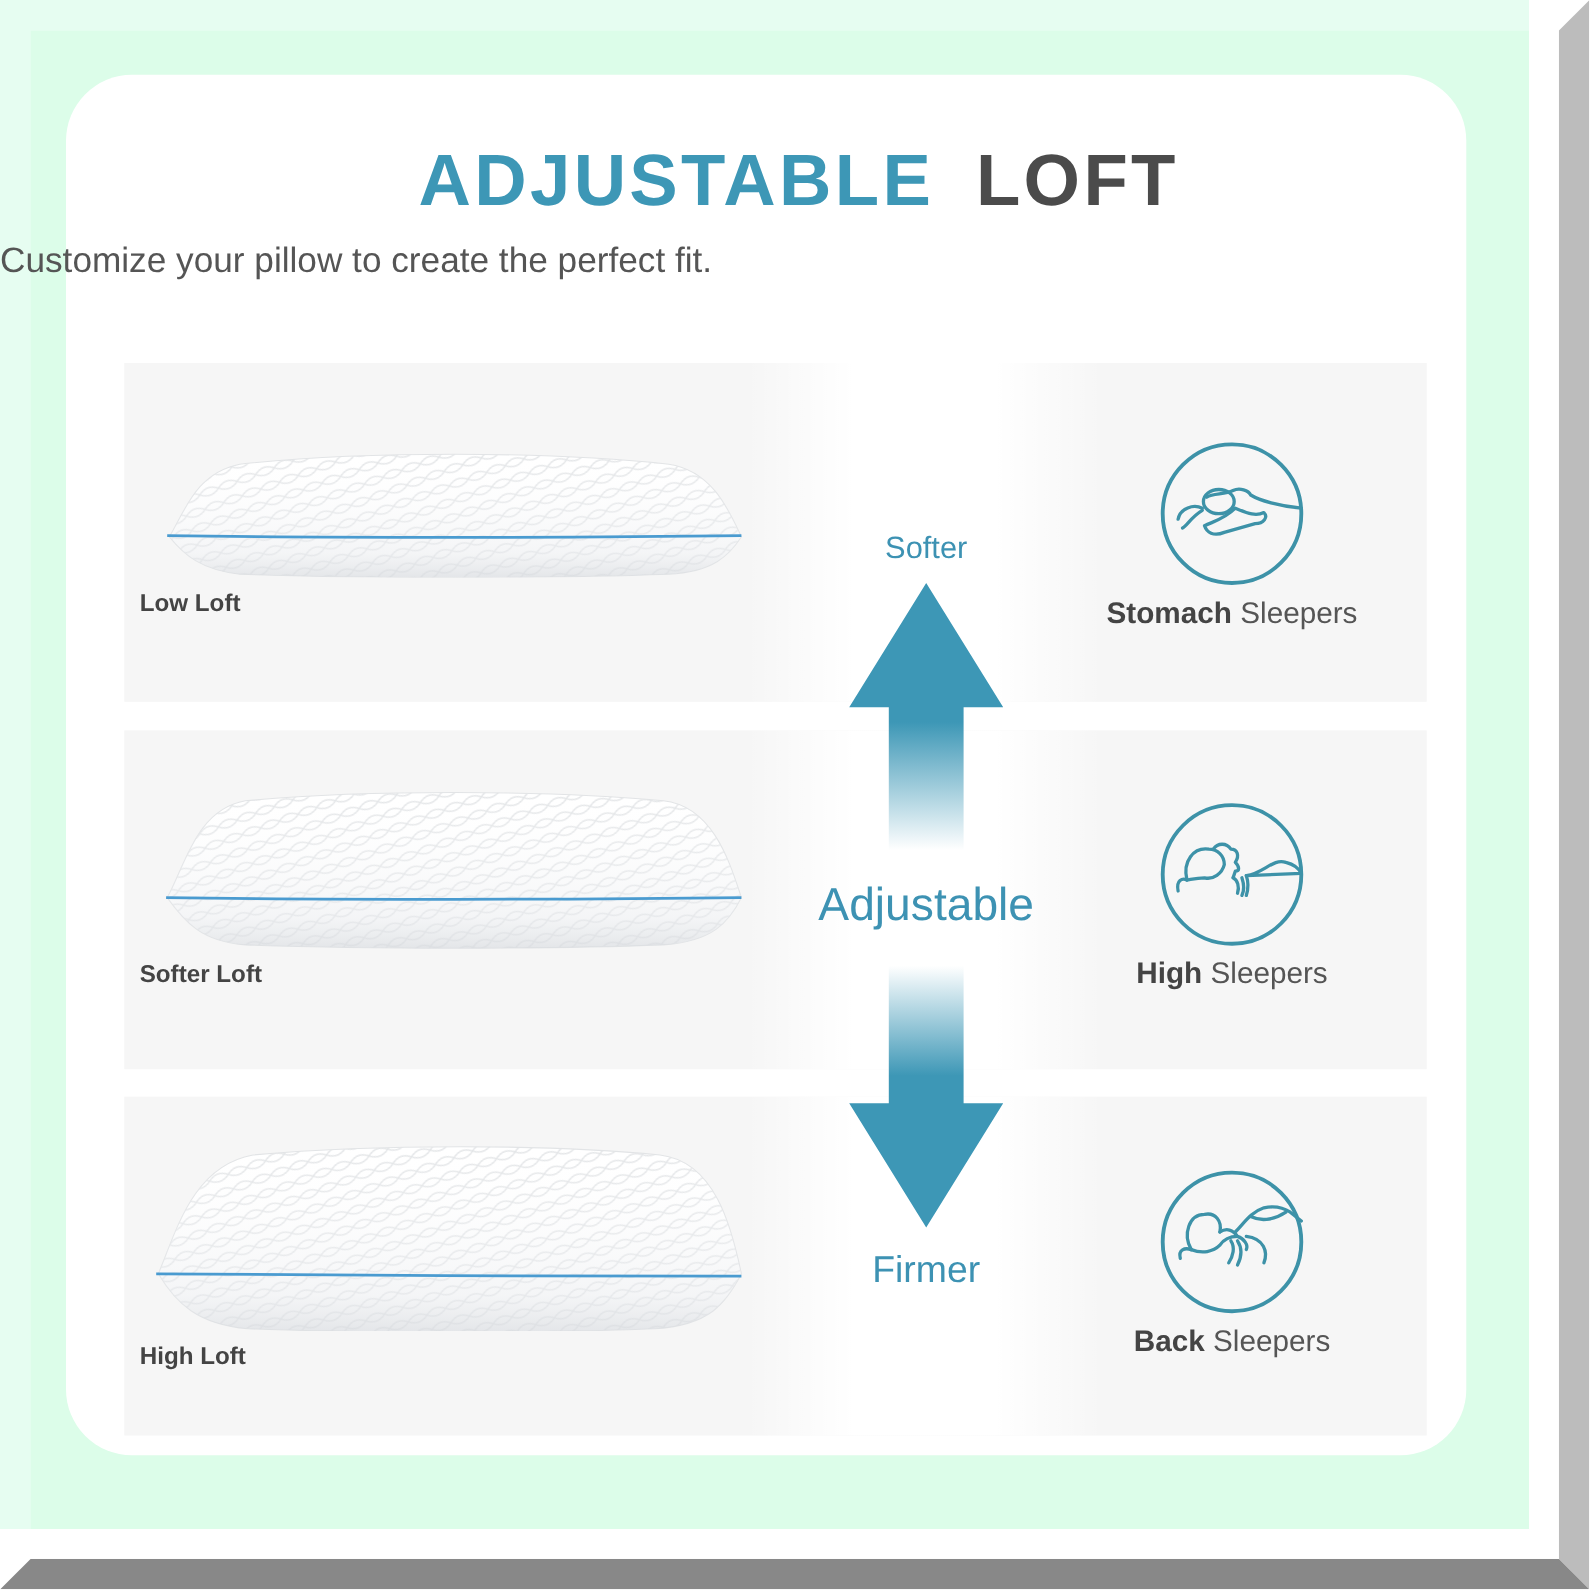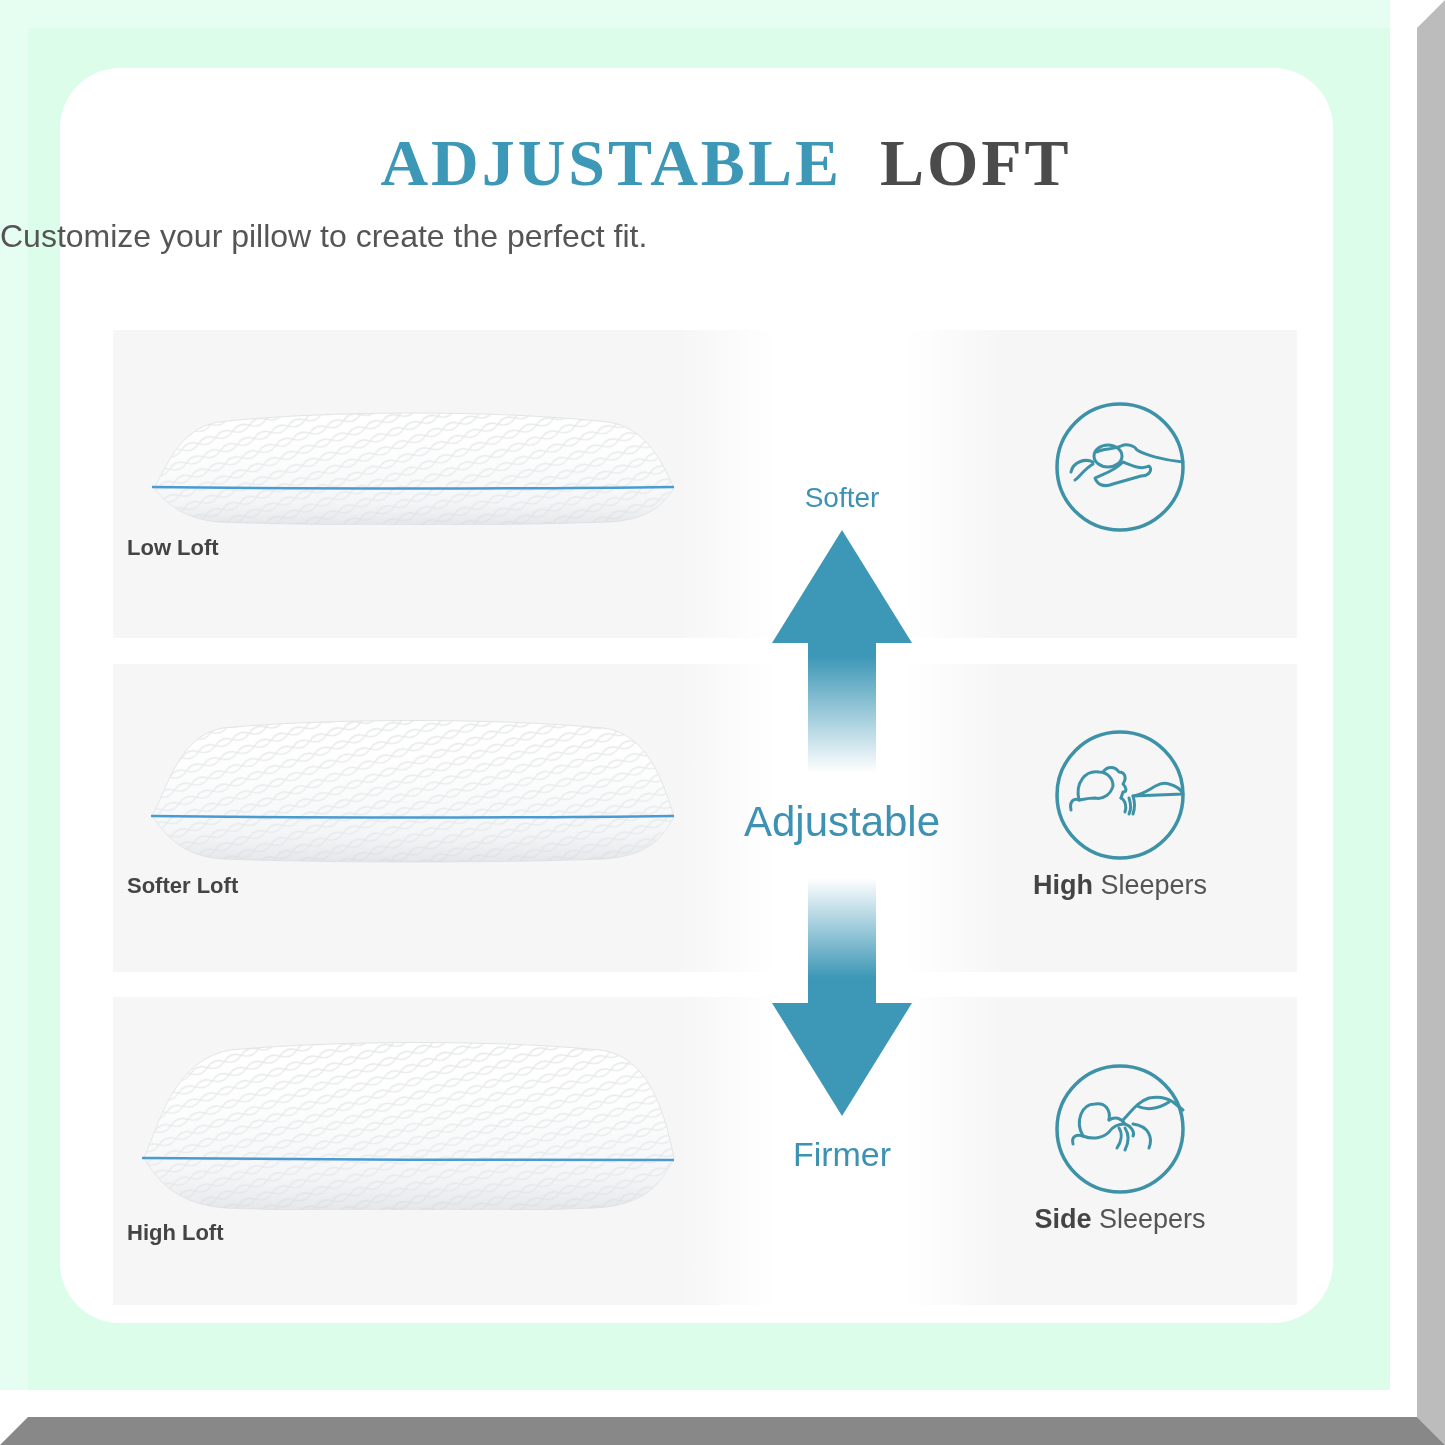--- a/index.html
+++ b/index.html
@@ -7,21 +7,21 @@
   body { position: relative; font-family: "Liberation Sans", sans-serif; }
 
   
   .bevel-right { position: absolute; left: 1417px; top: 0; width: 28px; height: 1445px; background: #bcbcbc; clip-path: polygon(0 28px, 100% 0, 100% 100%, 0 calc(100% - 28px)); }
   .bevel-bottom { position: absolute; left: 0; top: 1417px; width: 1445px; height: 28px; background: #888888; clip-path: polygon(28px 0, calc(100% - 28px) 0, 100% 100%, 0 100%); }
   .mint-outer { position: absolute; left: 0; top: 0; width: 1390px; height: 1390px; background: #e6fdf1; }
   .mint-inner { position: absolute; left: 28px; top: 28px; width: 1362px; height: 1362px; background: #dcfde9; }
 
   .card { position: absolute; left: 60px; top: 68px; width: 1273px; height: 1255px; background: #ffffff; border-radius: 60px; }
 
-  .title { position: absolute; left: 0; top: 125px; width: 1405px; text-align: center; font-size: 66px; font-weight: 900; letter-spacing: 3px; font-family: Liberation Serif, serif; padding-left: 47px; }
+  .title { position: absolute; left: 0; top: 125px; width: 1405px; text-align: center; font-size: 66px; font-weight: 900; letter-spacing: 3px; font-family: Liberation Sans, sans-serif; padding-left: 47px; }
   .title .t1 { color: #3d97b6; }
   .title .t2 { color: #4b4b4b; margin-left: 38px; }
   .subtitle { position: absolute; left: 0; top: 218px; width: 1405px; font-size: 32px; color: #555555; }
 
   .panel { position: absolute; left: 113px; width: 1184px; height: 308px; background: #f6f6f6; }
   .panel .center-glow { position: absolute; left: 565px; top: 0; width: 325px; height: 100%; background: linear-gradient(90deg, rgba(255,255,255,0), #ffffff 30%, #ffffff 70%, rgba(255,255,255,0)); }
   .p1 { top: 330px; } .p2 { top: 664px; } .p3 { top: 997px; }
 
   .pillow { position: absolute; }
   .pillow svg { display: block; }
@@ -133,20 +133,21 @@
   <svg class="icon" width="134" height="134" viewBox="0 0 134 134">
     <circle cx="67" cy="67" r="63" fill="none" stroke="#3d92a8" stroke-width="3.5"></circle>
     <g fill="none" stroke="#3d92a8" stroke-width="3" stroke-linecap="round" stroke-linejoin="round">
       <path d="M18 72 C20 62 32 58 40 62"></path>
       <ellipse cx="55" cy="56" rx="14" ry="11"></ellipse>
       <path d="M44 52 C50 48 60 50 68 46 C74 43 82 46 84 50 C92 55 110 60 130 62"></path>
       <path d="M70 62 C80 66 88 70 96 66 C100 70 96 76 88 76 L60 84 C50 88 44 84 42 78 C50 74 60 72 70 62 Z"></path>
       <path d="M40 64 C30 70 26 78 22 80"></path>
     </g>
   </svg>
+  <div class="label"><b>Stomach</b><span> Sleepers</span></div>
 </div>
 
 <div class="sleeper" style="top:728px;">
   <svg class="icon" width="134" height="134" viewBox="0 0 134 134">
     <circle cx="67" cy="67" r="63" fill="none" stroke="#3d92a8" stroke-width="3.5"></circle>
     <g fill="none" stroke="#3d92a8" stroke-width="3" stroke-linecap="round" stroke-linejoin="round">
       <path d="M18 82 C16 72 22 70 26 72"></path>
       <path d="M26 72 C22 55 32 42 46 44 C54 44 60 50 60 58 C58 66 50 72 42 70 C34 70 28 72 26 72"></path>
       <path d="M50 44 C54 38 62 38 66 44 C72 44 74 50 70 56 C74 60 74 64 70 64 L68 70"></path>
       <path d="M68 70 C72 72 74 78 72 84"></path>
@@ -166,14 +167,14 @@
       <path d="M30 74 C22 60 28 42 42 42 C52 40 58 48 56 58"></path>
       <path d="M30 74 C40 78 50 76 56 70 C60 64 66 62 72 62"></path>
       <path d="M56 58 C62 54 68 56 72 62 C78 64 82 70 80 74"></path>
       <path d="M66 66 C70 72 68 80 64 86"></path>
       <path d="M72 66 C76 72 76 80 72 88"></path>
       <path d="M80 62 C96 64 100 76 96 86"></path>
       <path d="M70 58 C78 50 84 40 96 36 C106 34 114 36 120 40 L130 48"></path>
       <path d="M84 44 C92 48 104 48 116 40"></path>
     </g>
   </svg>
-  <div class="label"><b>Side</b><span> Sleepers</span></div>
+  <div class="label"><b>Back</b><span> Sleepers</span></div>
 </div>
 
 </body></html>

